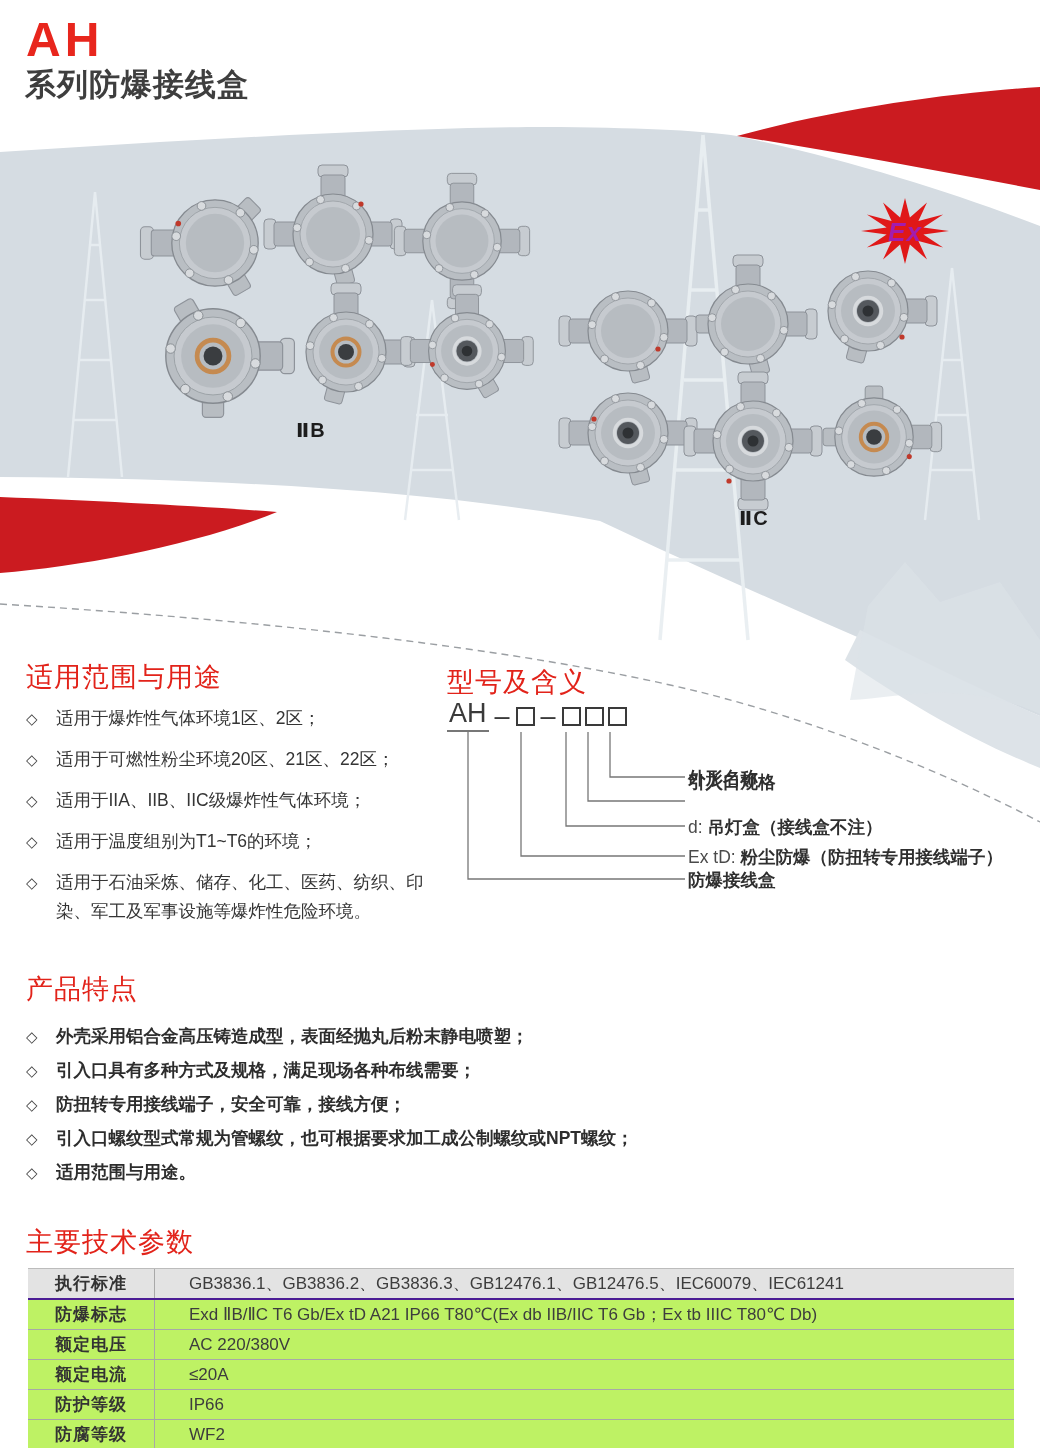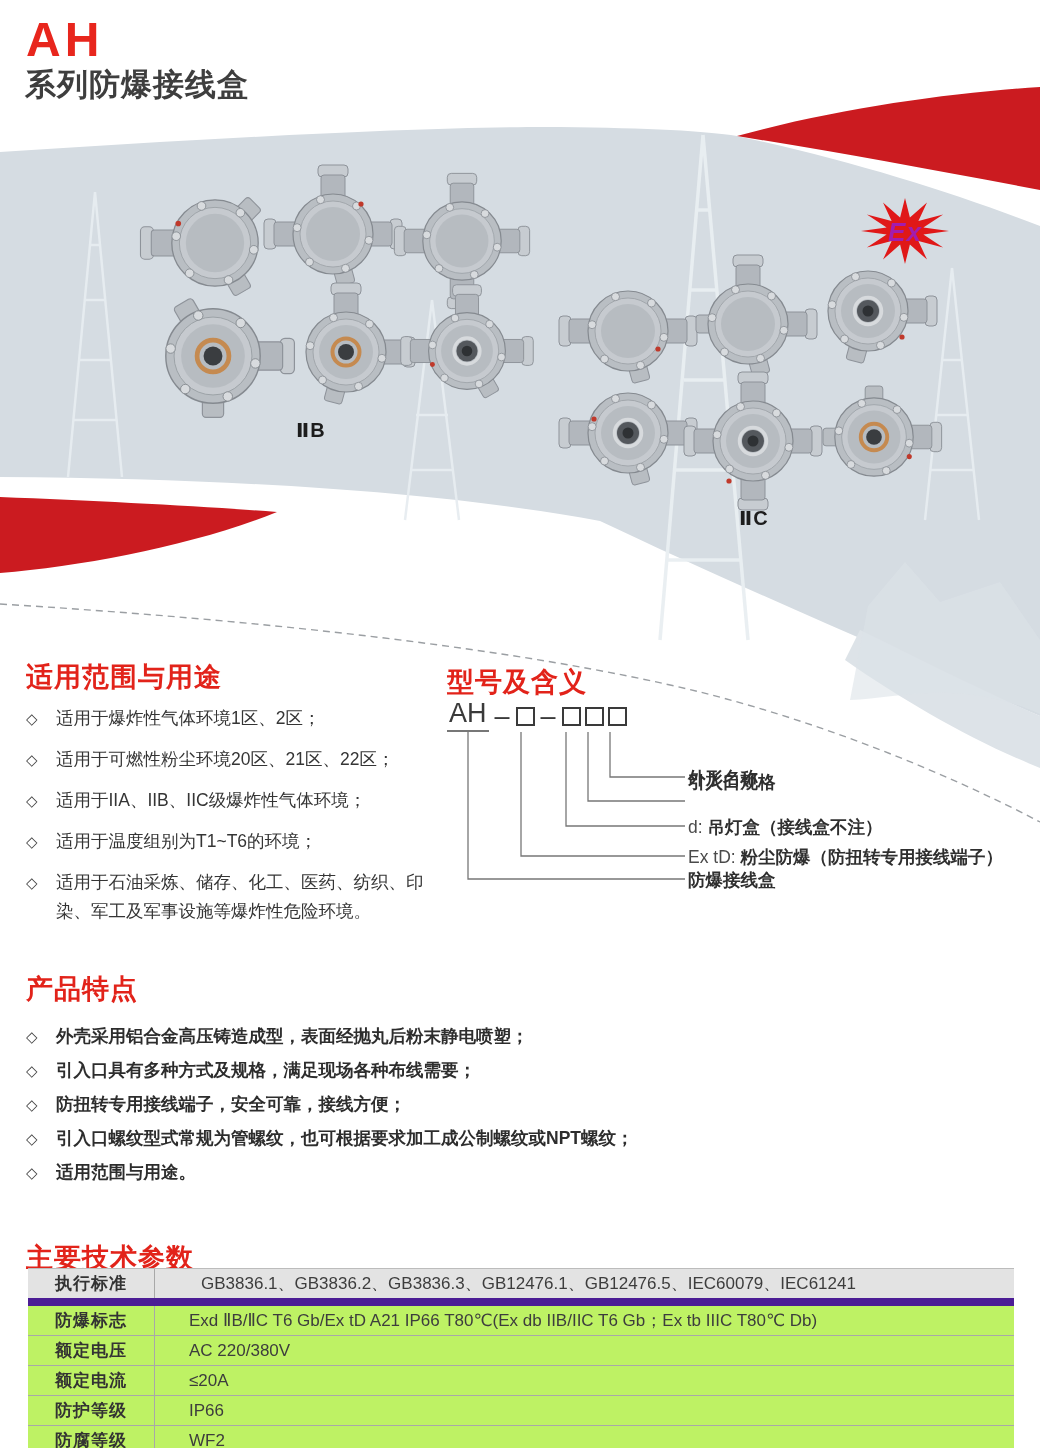--- a/index.html
+++ b/index.html
@@ -10,25 +10,25 @@
   .logo{left:26px;top:16px;font-size:48px;font-weight:800;color:#e8261d;letter-spacing:4px;line-height:1;}
   .subtitle{left:25px;top:68px;font-size:31px;font-weight:700;color:#3e3e3e;letter-spacing:1px;line-height:1.1;}
   
   #hero{left:0;top:0;width:1040px;height:830px;z-index:0;}
   .group-label{font-size:20px;font-weight:700;color:#1d1d1d;z-index:2;letter-spacing:1px;margin-left:8px;}
   .gb{left:288px;top:418px;}
   .gc{left:731px;top:506px;}
   .ex-label{left:875px;top:217px;width:60px;text-align:center;font-size:26px;font-weight:800;
             font-style:italic;color:#a21caf;z-index:2;letter-spacing:1px;}
   
-  .sec-head{font-size:27px;font-weight:700;color:#e2231a;line-height:1.1;letter-spacing:1px;}
+  .sec-head{font-size:27px;font-weight:400;color:#e2231a;line-height:1.1;letter-spacing:1px;}
   .h-apps{left:26px;top:663px;}
   .h-model{left:447px;top:668px;}
   .h-feat{left:26px;top:975px;}
-  .h-spec{left:26px;top:1228px;margin-top:16px;}
+  .h-spec{left:26px;top:1228px;}
   
   .bullets{display:block;}
   .b-apps{left:26px;top:704px;width:428px;font-size:17.5px;color:#353535;}
   .b-apps .b-item{display:flex;margin-bottom:12px;line-height:29px;}
   .b-feat{left:26px;top:1022px;width:640px;font-size:17.5px;font-weight:700;color:#2d2d2d;}
   .b-feat .b-item{display:flex;margin-bottom:5px;line-height:29px;}
   .b-marker{width:30px;flex:0 0 30px;font-size:15px;color:#444;font-weight:400;}
   .b-text{flex:1;}
   
   .model-code{left:447px;top:700px;height:32px;display:flex;align-items:center;font-size:27px;color:#3a3a3a;z-index:2;}
@@ -36,21 +36,21 @@
   .mc-dash{width:15px;text-align:center;margin:0 6px;line-height:1;}
   .mc-box{width:15px;height:15px;border:2px solid #3a3a3a;display:inline-block;}
   .mc-box.g1{margin-right:4px;}
   #model-lines{left:447px;top:732px;width:260px;height:160px;z-index:1;}
   .model-label{left:688px;font-size:17.5px;color:#2f2f2f;font-weight:700;white-space:nowrap;z-index:2;}
   .model-label .pfx{font-weight:400;color:#4a4a4a;}
   .ml0{top:766px;} .ml1{top:770px;} .ml2{top:815px;} .ml3{top:845px;} .ml4{top:868px;}
   
   .spec-table{left:28px;top:1268px;width:986px;border-top:1px solid #bcbcbc;font-size:17px;z-index:2;}
   .spec-row{display:flex;height:29px;align-items:center;border-bottom:1px solid #a8a8a8;background:#bef264;}
-  .spec-row.first{background:#e3e3e3;border-bottom:8px solid #4c1d95;gap:12px;}
+  .spec-row.first{background:#e3e3e3;border-bottom:2px solid #4c1d95;}
   .spec-label{width:126px;flex:0 0 126px;height:100%;display:flex;align-items:center;justify-content:center;
               font-weight:700;color:#333;border-right:1px solid #a8a8a8;letter-spacing:1px;}
   .spec-value{padding-left:34px;color:#3d3d3d;white-space:nowrap;}
 </style>
 </head>
 <body>
 
 <svg id="hero" class="abs" viewBox="0 0 1040 830" xmlns="http://www.w3.org/2000/svg">
   <defs>
     <g id="port">

